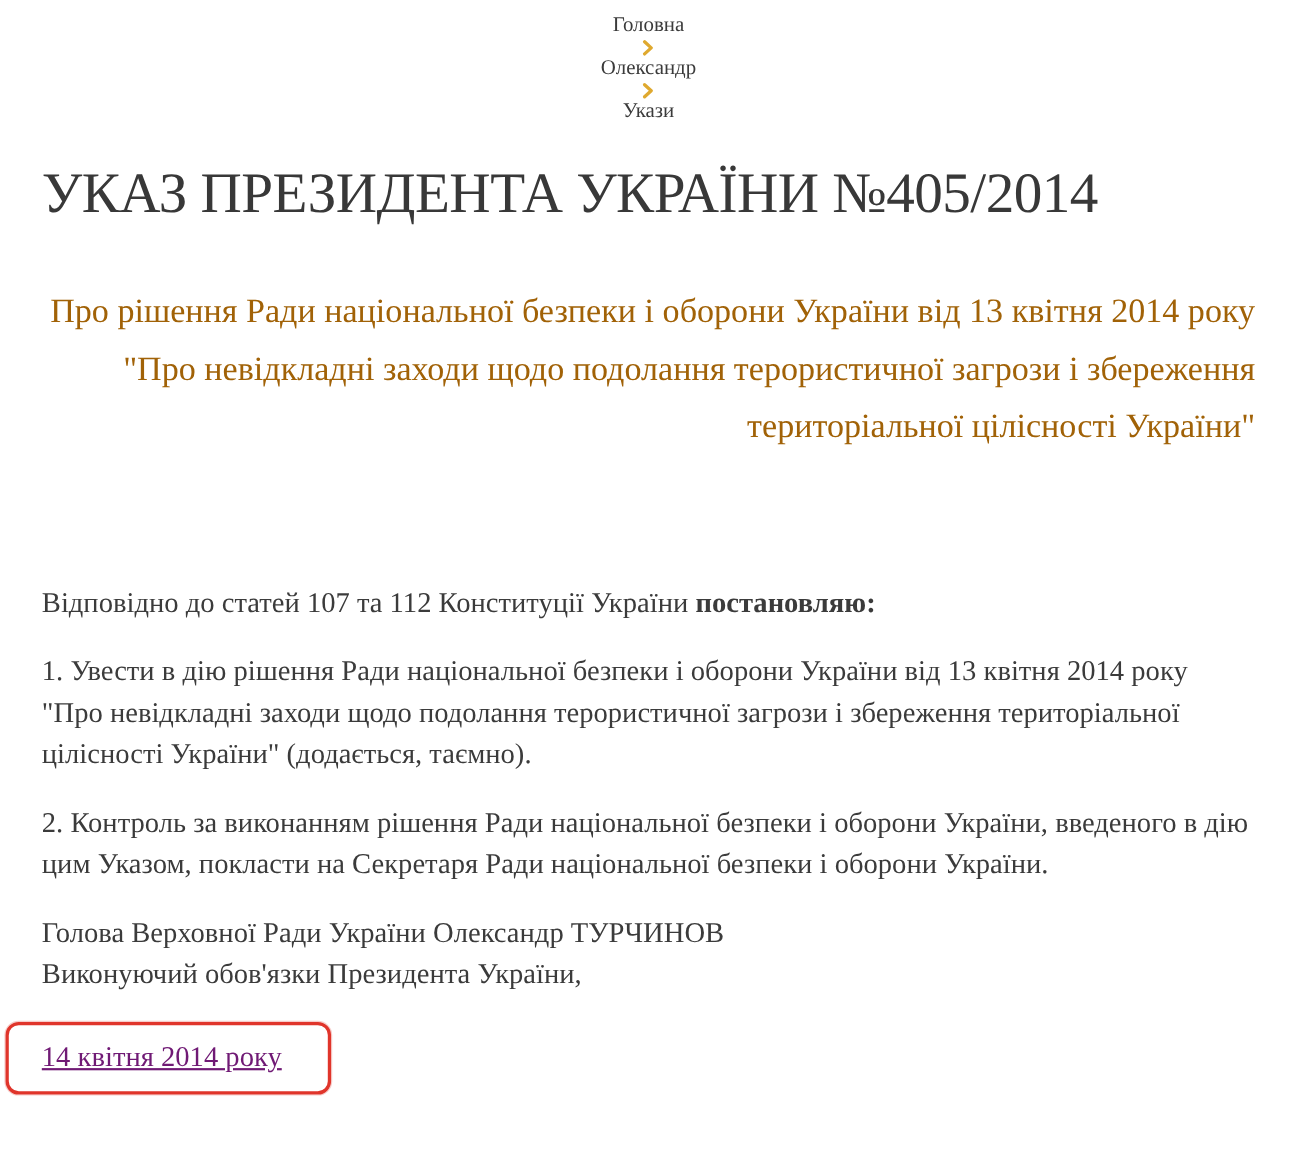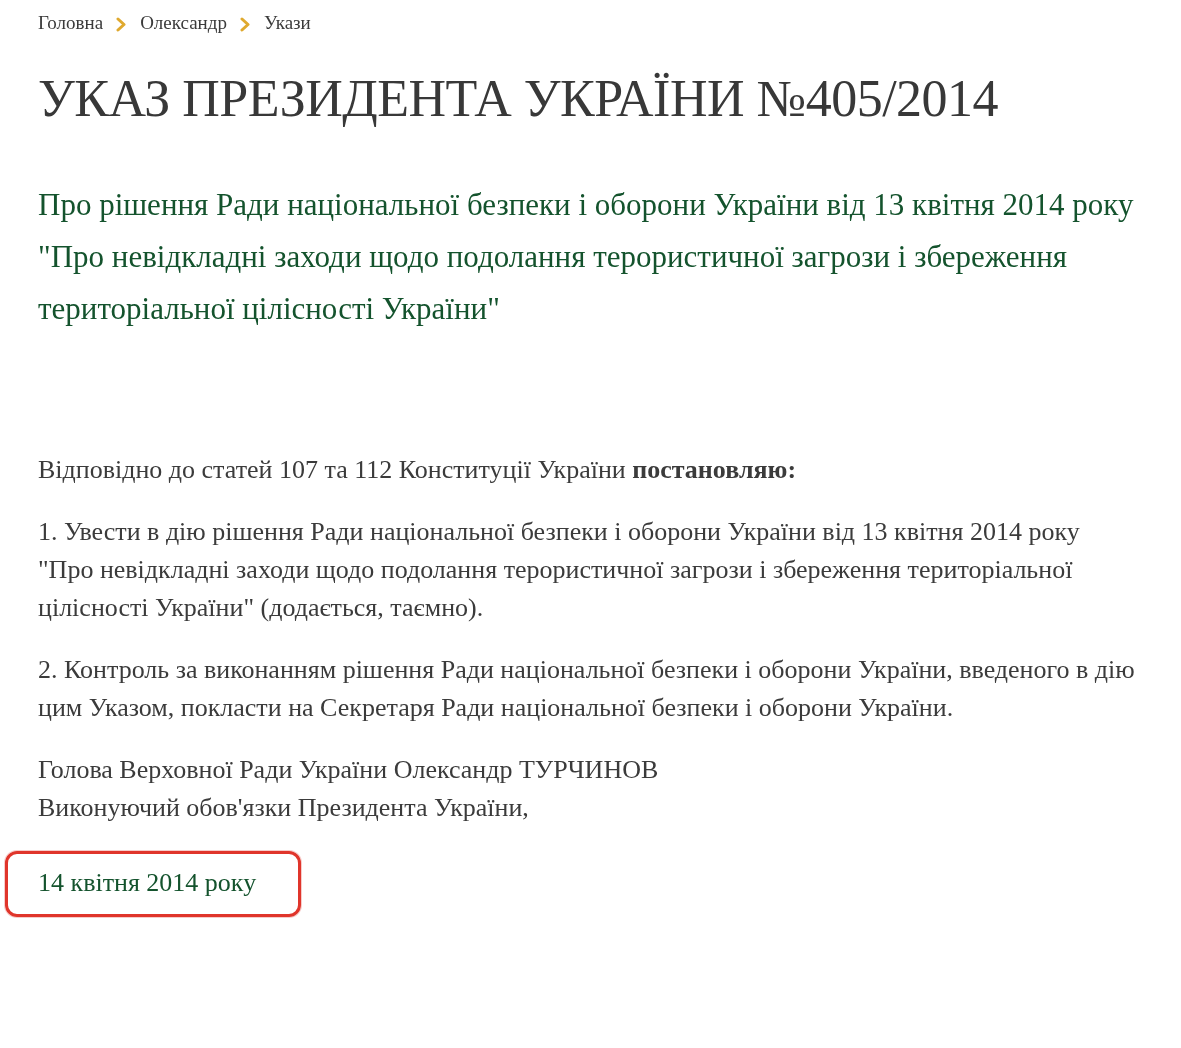--- a/index.html
+++ b/index.html
@@ -14,20 +14,21 @@
   .page {
     padding: 12px 40px 0 38px;
   }
   
   .breadcrumb {
     display: flex;
     align-items: center;
     font-size: 19px;
     color: #3b3b3b;
     margin-bottom: 34px;
+    flex-direction: column;
   }
   .breadcrumb a.crumb {
     color: #3b3b3b;
     text-decoration: none;
     cursor: pointer;
   }
   .crumb-sep {
     display: inline-flex;
     align-items: center;
     margin: 2px 13px 0 13px;
@@ -41,23 +42,24 @@
     color: #383838;
     letter-spacing: -0.5px;
     margin-bottom: 50px;
     white-space: nowrap;
   }
   
   h2.decree-subtitle {
     font-size: 31px;
     font-weight: 400;
     line-height: 52px;
-    color: #14532d;
+    color: #a16207;
     margin-bottom: 116px;
     max-width: 1110px;
+    text-align: right;
   }
   
   .decree-body p {
     font-size: 26px;
     line-height: 38px;
     margin-bottom: 24px;
     max-width: 1115px;
   }
   .decree-body .bold { font-weight: 700; }
   .signature { margin-top: 16px; }
@@ -68,21 +70,22 @@
     display: inline-block;
     border: 3px solid #e0352b;
     border-radius: 12px;
     box-shadow: 0 0 0 1px rgba(224,53,43,0.25);
     margin-left: -33px;
     padding: 10px 42px 12px 30px;
   }
   .date-box .date-text {
     font-size: 26px;
     line-height: 38px;
-    color: #14532d;
+    color: #701a75;
+    text-decoration: underline;
   }
 </style>
 </head>
 <body>
 
 <div class="page">
 
   <nav class="breadcrumb">
     <a class="crumb" href="#">Головна</a>
     <span class="crumb-sep">

